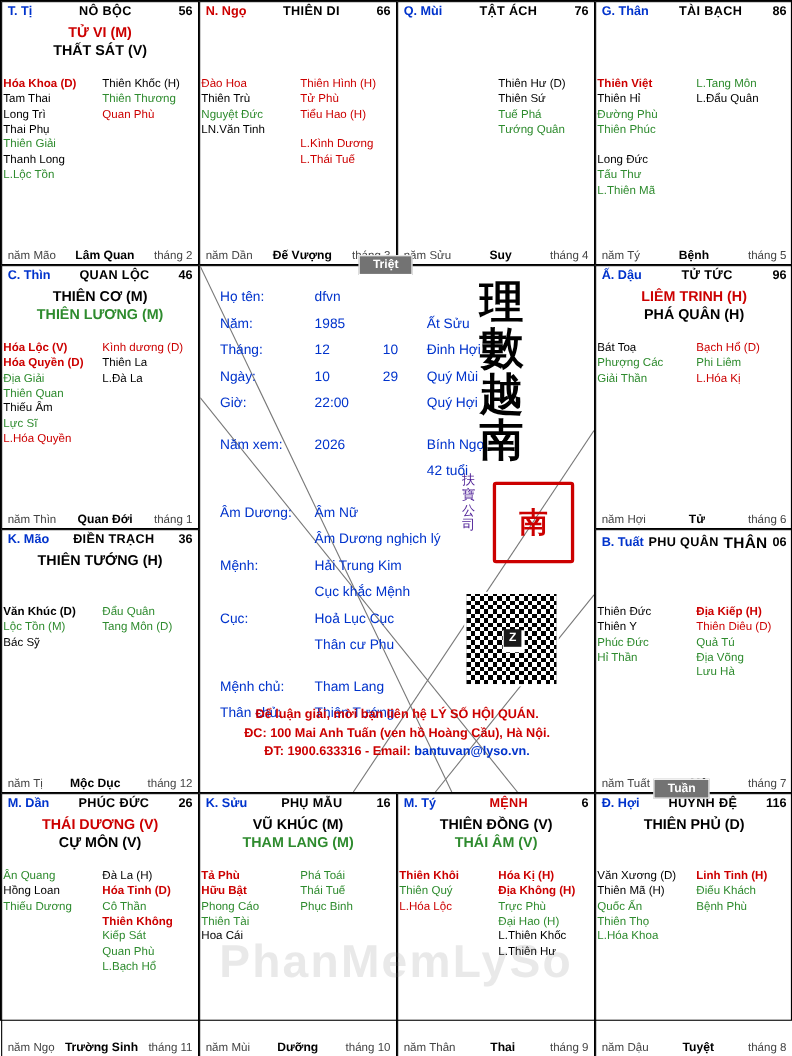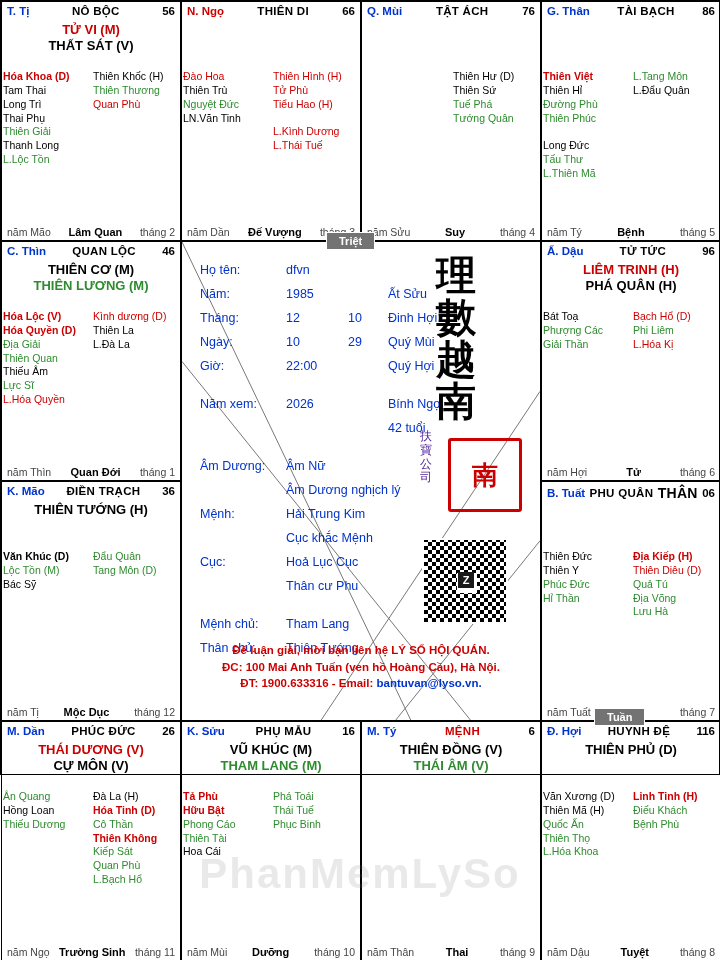--- a/index.html
+++ b/index.html
@@ -8,21 +8,21 @@
     width: 720px; height: 960px;
     font-family: "Liberation Sans", sans-serif;
     background: #ffffff;
     color: #000;
     position: relative;
     overflow: hidden;
   }
   .chart {
     position: absolute;
     left: 0; top: 0;
-    width: 720px; height: 775px;
+    width: 720px; height: 928px;
     display: grid;
     grid-template-columns: 180px 180px 180px 180px;
     grid-template-rows: 240px 240px 240px 240px;
     border: 1px solid #000;
   }
   .cell {
     position: relative;
     border: 1px solid #000;
     padding: 0;
     overflow: hidden;
@@ -635,20 +635,35 @@
   <div class="cell">
     <div class="pal-top">
       <span class="pal-branch">M. Tý</span>
       <span class="pal-name" style="color:#cc0000">MỆNH</span>
       <span class="pal-num">6</span>
     </div>
     <div class="pal-mainstars">
         <div class="ms-black">THIÊN ĐỒNG (V)</div>
         <div class="ms-green">THÁI ÂM (V)</div>
       </div>
+    <div class="pal-body">
+      <div class="col left">
+          <div class="s-red s-bold">Thiên Khôi</div>
+          <div class="s-green">Thiên Quý</div>
+          <div class="s-red">L.Hóa Lộc</div>
+        </div>
+      <div class="col right">
+          <div class="s-red s-bold">Hóa Kị (H)</div>
+          <div class="s-red s-bold">Địa Không (H)</div>
+          <div class="s-green">Trực Phù</div>
+          <div class="s-green">Đại Hao (H)</div>
+          <div class="s-black">L.Thiên Khốc</div>
+          <div class="s-black">L.Thiên Hư</div>
+        </div>
+    </div>
     <div class="pal-bottom">
       <span class="pb-left">năm Thân</span>
       <span class="pb-mid">Thai</span>
       <span class="pb-right">tháng 9</span>
     </div>
   </div>
 
   <div class="cell">
     <div class="pal-top">
       <span class="pal-branch">Đ. Hợi</span>

